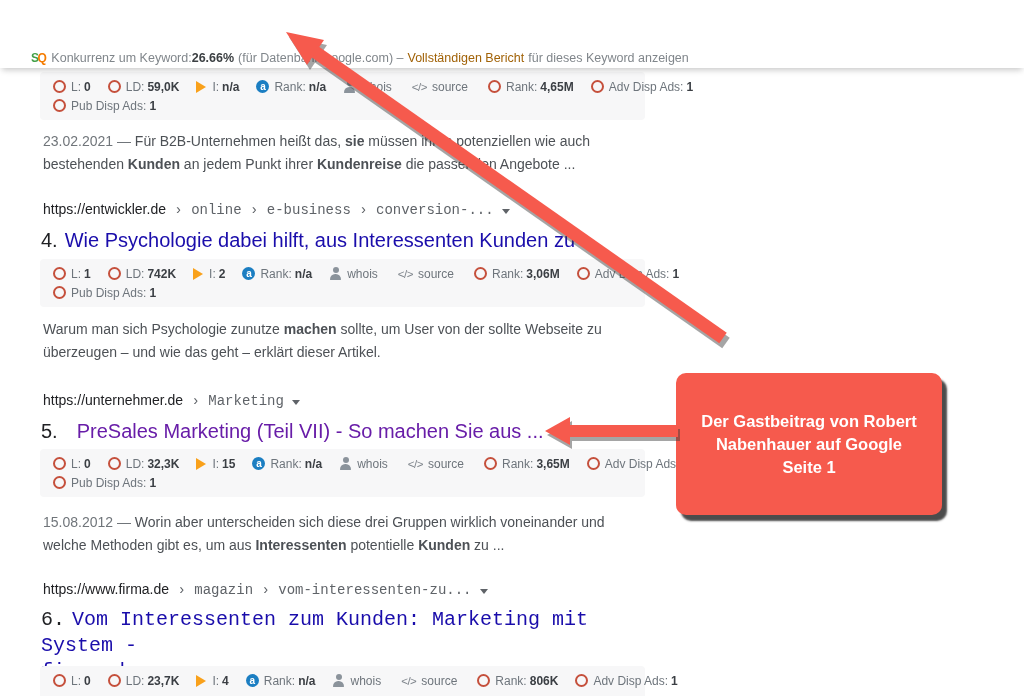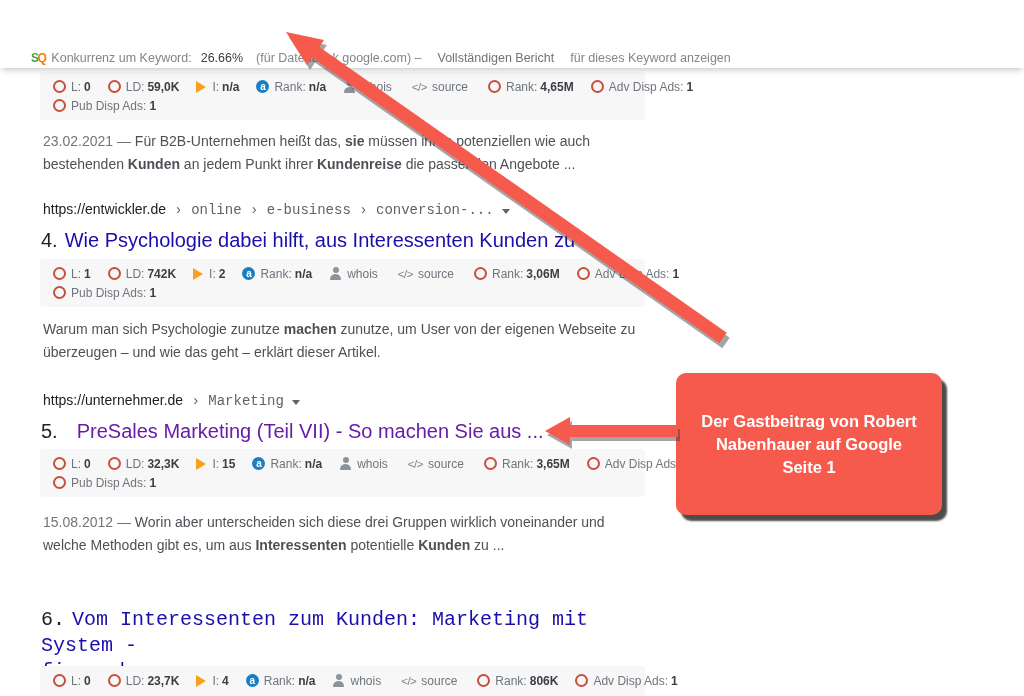--- a/index.html
+++ b/index.html
@@ -12,22 +12,22 @@
                border-radius:19px;display:flex;align-items:center;box-sizing:border-box;padding:0 18px 0 19px;}
   .query{flex:1;font-size:14.5px;color:#202124;white-space:nowrap;overflow:hidden;}
   .clear-x{font-size:21px;color:#5f6368;padding:0 13px 2px 6px;cursor:pointer;line-height:1;}
   .vdiv{width:1px;height:23px;background:#dadce0;}
   .pill-ic{display:flex;align-items:center;justify-content:center;padding:0 14px;cursor:pointer;}
   
   .kwline{position:absolute;left:31px;top:51px;font-size:12.5px;color:#80868b;display:flex;
           align-items:center;white-space:nowrap;}
   .sq-icon{font-weight:800;font-size:12px;letter-spacing:-1.5px;margin-right:6px;}
   .sq-icon .s{color:#43a047;} .sq-icon .q{color:#f57c00;}
-  .kw-val{font-weight:normal;color:#3c4043;margin:0 9px;}
-  .kw-link{color:#737373;margin:0 16px;cursor:pointer;}
+  .kw-val{font-weight:bold;color:#3c4043;margin:0 0;}
+  .kw-link{color:#a16207;margin:0 4px;cursor:pointer;}
   .kw-mid{margin-left:4px;}
   
   .mbar{position:absolute;left:40px;width:605px;background:#f7f7f8;border-radius:4px;
         box-sizing:border-box;padding:5px 13px;}
   .mrow{display:flex;align-items:center;gap:17px;height:19px;}
   .metric{display:inline-flex;align-items:center;font-size:12px;white-space:nowrap;cursor:pointer;}
   .mlabel{color:#6e757c;margin-right:3px;}
   .mvalue{font-weight:bold;color:#3b3f44;}
   .ic{width:13px;height:13px;display:inline-block;margin-right:5px;position:relative;flex:0 0 auto;box-sizing:border-box;}
   .ic.ring{border:2px solid #c5503c;border-radius:50%;}
@@ -179,21 +179,21 @@
       </div>
     <div class="mrow">
 
     <span class="metric">
           <span class="ic ring"></span>
           <span class="mlabel">Pub Disp Ads:</span>
           <span class="mvalue">1</span>
         </span>
       </div>
   </div>
-  <div class="snippet" style="top:318px;"><span>Warum man sich Psychologie zunutze </span><span class="b">machen</span><span> zunutze, um User von der eigenen Webseite zu</span><br><span>überzeugen – und wie das geht – erklärt dieser Artikel.</span></div>
+  <div class="snippet" style="top:318px;"><span>Warum man sich Psychologie zunutze </span><span class="b">machen</span><span> sollte, um User von der sollte Webseite zu</span><br><span>überzeugen – und wie das geht – erklärt dieser Artikel.</span></div>
 
   <div class="url-line" style="top:392px;">
     <span class="udom">https://unternehmer.de</span><span class="upath"> › Marketing</span><span class="uarrow"></span>
   </div>
   <h3 class="rtitle" style="top:418px;">
     <span class="tnum">5.</span><a class="tlink visited"><span>PreSales Marketing (Teil VII) - So machen Sie aus ...</span></a>
   </h3>
   <div class="mbar" style="top:449px;">
     <div class="mrow">
 
@@ -240,20 +240,23 @@
 
     <span class="metric">
           <span class="ic ring"></span>
           <span class="mlabel">Pub Disp Ads:</span>
           <span class="mvalue">1</span>
         </span>
       </div>
   </div>
   <div class="snippet" style="top:511px;"><span class="mut">15.08.2012 — </span><span>Worin aber unterscheiden sich diese drei Gruppen wirklich voneinander und</span><br><span>welche Methoden gibt es, um aus </span><span class="b">Interessenten</span><span> potentielle </span><span class="b">Kunden</span><span> zu ...</span></div>
 
+  <div class="url-line" style="top:581px;">
+    <span class="udom">https://www.firma.de</span><span class="upath"> › magazin › vom-interessenten-zu...</span><span class="uarrow"></span>
+  </div>
   <h3 class="rtitle" style="top:607px;font-family:Liberation Mono, monospace;">
     <span class="tnum">6.</span><a class="tlink"><span>Vom Interessenten zum Kunden: Marketing mit System -</span><br><span>firma.de</span></a>
   </h3>
   <div class="mbar" style="top:666px;height:34px;">
     <div class="mrow">
 
     <span class="metric">
           <span class="ic ring"></span>
           <span class="mlabel">L:</span>
           <span class="mvalue">0</span>

